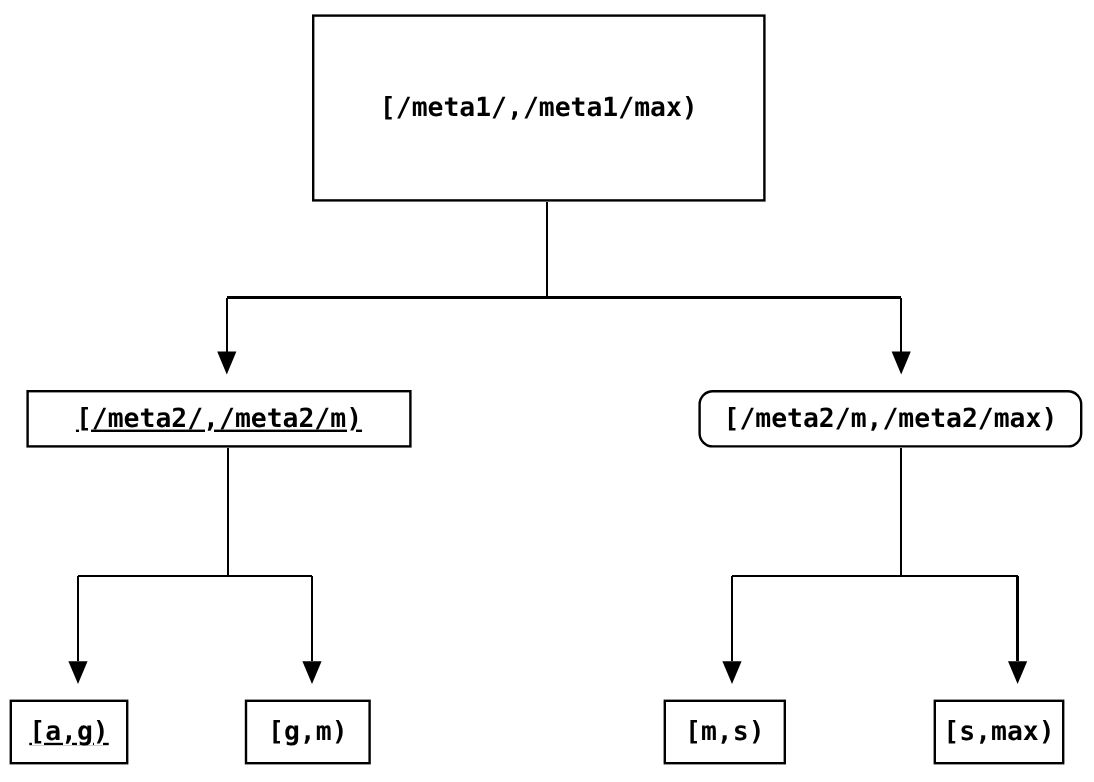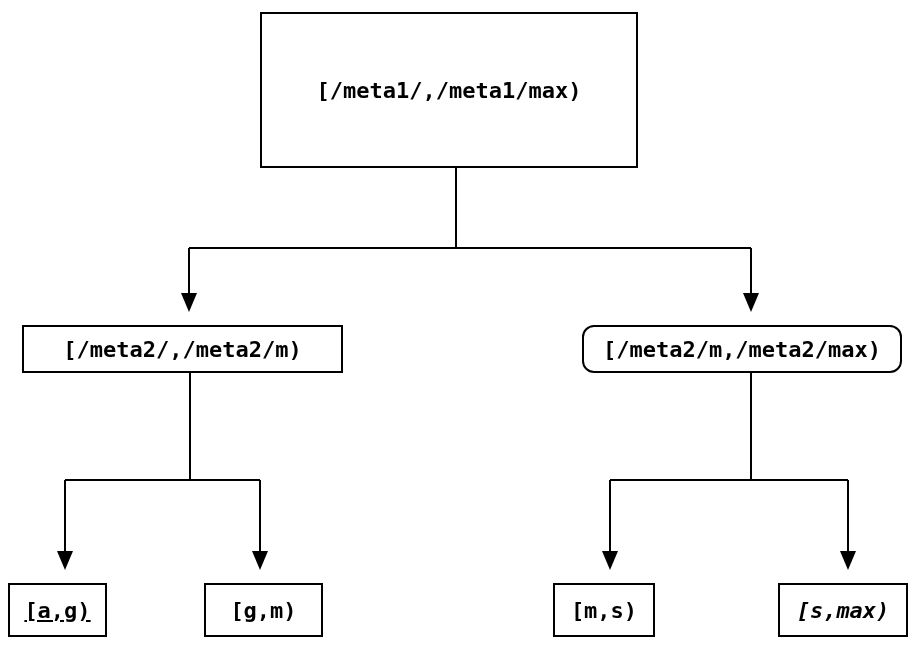--- a/index.html
+++ b/index.html
@@ -39,26 +39,26 @@
     background: #ffffff;
     color: #000000;
     display: flex;
     align-items: center;
     justify-content: center;
     font-weight: bold;
     font-size: 22px;
     white-space: nowrap;
   }
   .node-root      { left: 260px; top: 12px;  width: 378px; height: 156px; }
-  .node-left      { left: 22px;  top: 325px; width: 321px; height: 48px; }
+  .node-left      { left: 22px;  top: 325px; width: 321px; height: 48px; text-decoration: underline; }
   .node-right     { left: 582px; top: 325px; width: 320px; height: 48px; border-radius: 12px; }
   .node-leaf-ag   { left: 8px;   top: 583px; width: 99px;  height: 54px; text-decoration: underline; }
-  .node-leaf-gm   { left: 204px; top: 583px; width: 119px;  height: 54px; }
+  .node-leaf-gm   { left: 204px; top: 583px; width: 105px;  height: 54px; }
   .node-leaf-ms   { left: 553px; top: 583px; width: 102px; height: 54px; }
-  .node-leaf-smax { left: 778px; top: 583px; width: 130px; height: 54px; font-style: italic; }
+  .node-leaf-smax { left: 778px; top: 583px; width: 109px; height: 54px; }
 </style>
 </head>
 <body>
 
 <div class="canvas">
 
   <svg class="edges" viewBox="0 0 912 652" xmlns="http://www.w3.org/2000/svg">
 
     <path d="M456,168 L456,248"></path>
     <path d="M189,248 L751,248"></path>

